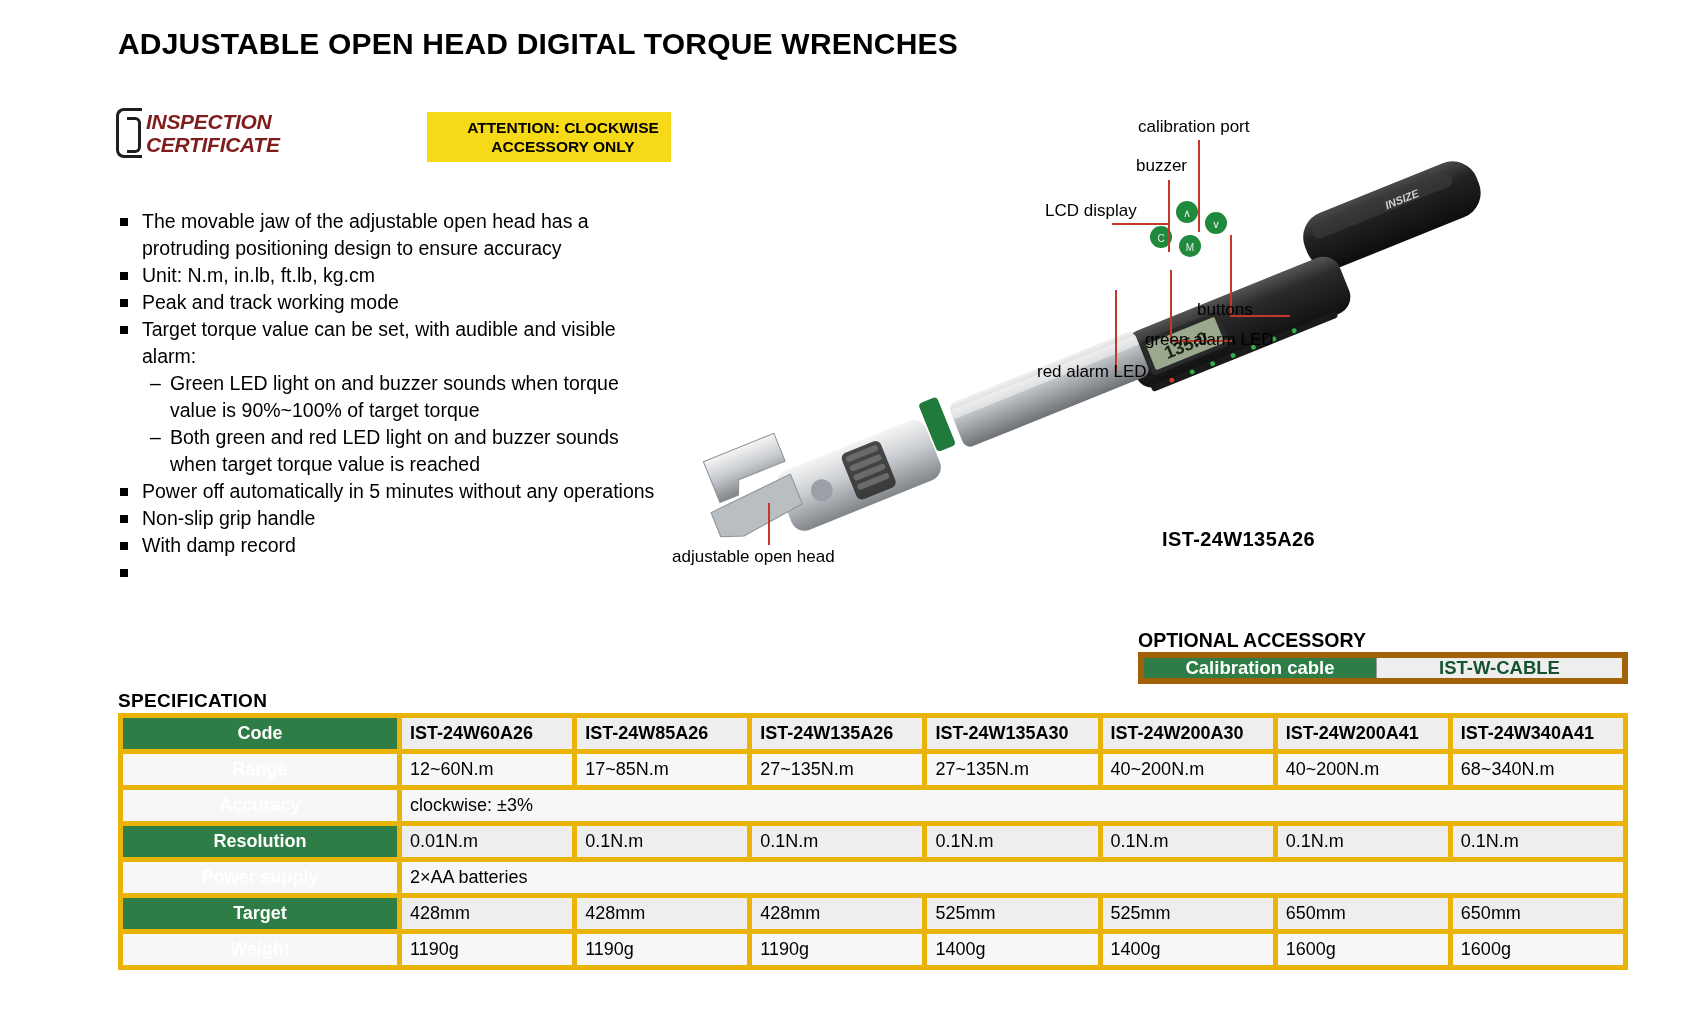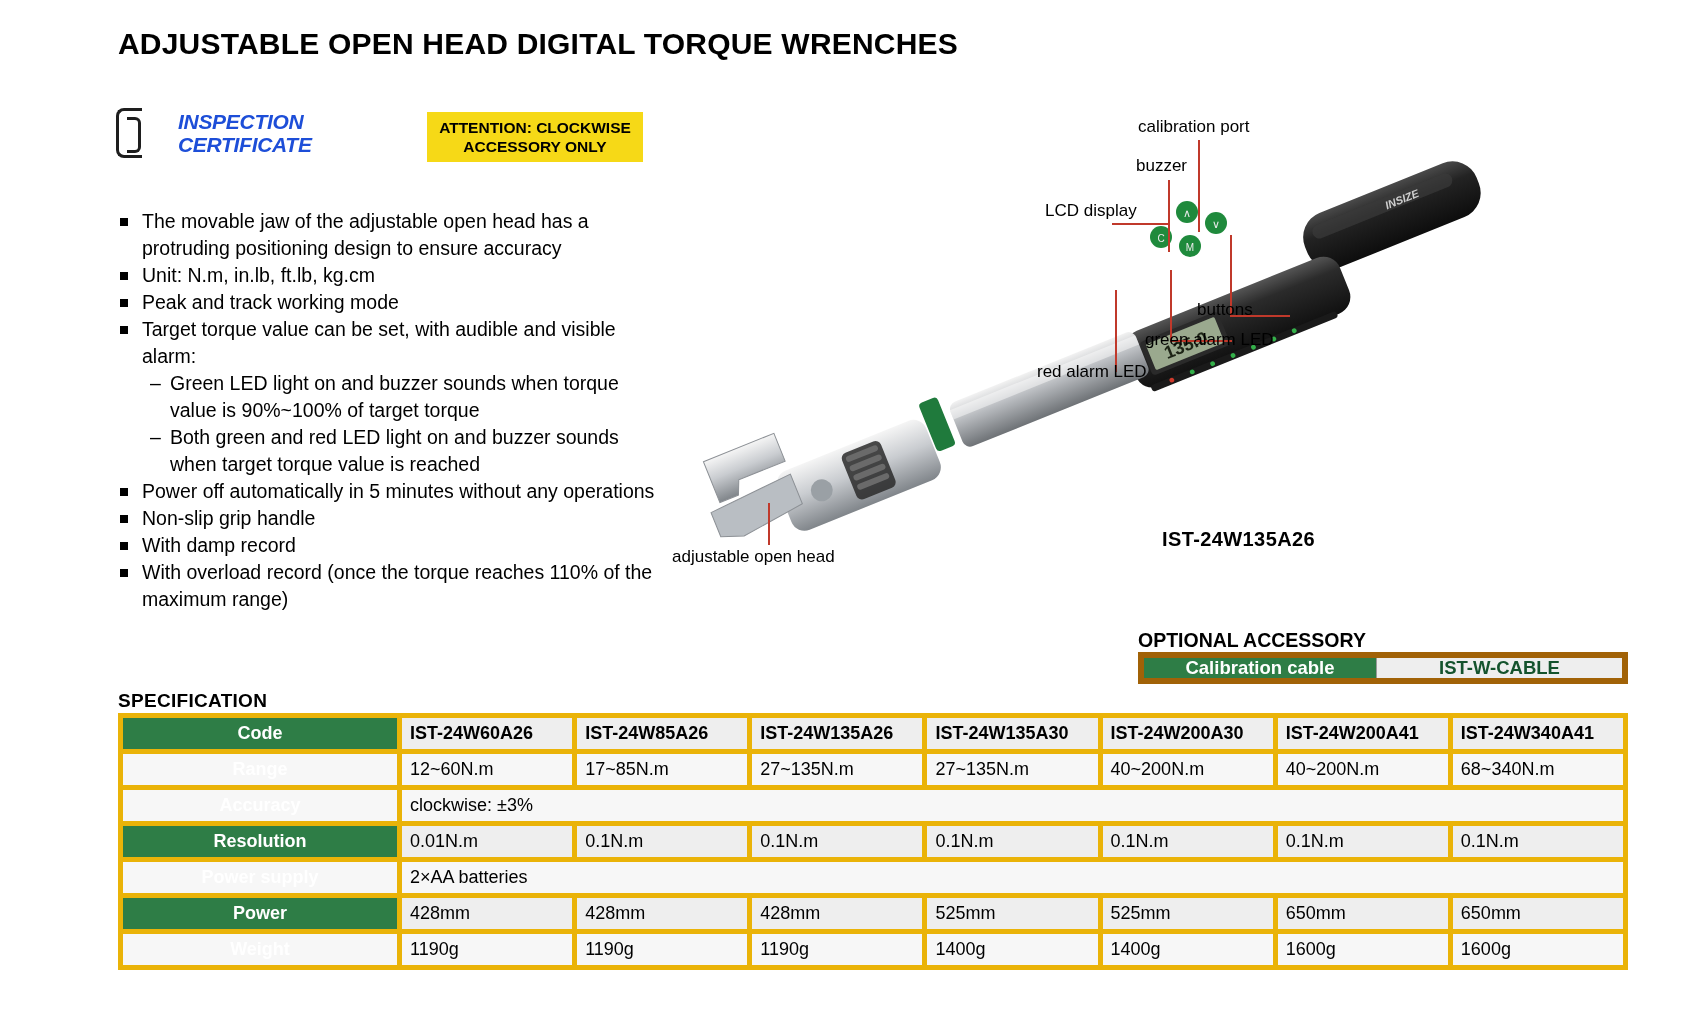--- a/index.html
+++ b/index.html
@@ -62,43 +62,43 @@
     box-sizing: border-box;
   }
   .cert-text {
     position: absolute;
     left: 30px;
     top: 4px;
     font-style: italic;
     font-weight: bold;
     font-size: 21px;
     line-height: 23px;
-    color: #1d4ed8;
+    color: #7f1d1d;
     letter-spacing: -0.3px;
-    margin-left: 32px;
   }
   .cert-text .line2 {
     display: block;
   }
   
   .attention-box {
     position: absolute;
     left: 427px;
     top: 112px;
     width: 216px;
     height: 50px;
     background: #f6d917;
     display: flex;
     align-items: center;
     justify-content: center;
     text-align: center;
     font-weight: bold;
     font-size: 15.5px;
     line-height: 19px;
     color: #000;
+    padding-left: 28px;
   }
   
   .features {
     position: absolute;
     left: 118px;
     top: 208px;
     width: 540px;
     font-size: 19.5px;
     line-height: 27px;
   }
@@ -289,21 +289,20 @@
     <div class="feature">
       <span class="sq"></span>
       <span>Non-slip grip handle</span>
     </div>
     <div class="feature">
       <span class="sq"></span>
       <span>With damp record</span>
     </div>
     <div class="feature">
       <span class="sq"></span>
-      <span>With overload record (once the torque reaches 110% of the maximum range)</span>
     </div>
   </div>
 
   <div class="product-area">
     <svg class="wrench-svg" width="880" height="500" viewBox="0 0 880 500">
       <defs>
         <linearGradient id="handleGrad" x1="0" y1="0" x2="0" y2="1">
           <stop offset="0%" stop-color="#4a4a4a"></stop>
           <stop offset="35%" stop-color="#232323"></stop>
           <stop offset="100%" stop-color="#0d0d0d"></stop>
@@ -448,21 +447,21 @@
         <td>0.1N.m</td>
         <td>0.1N.m</td>
         <td>0.1N.m</td>
         <td>0.1N.m</td>
       </tr>
       <tr class="alt">
         <td class="rowhead">Power supply</td>
         <td colspan="7">2×AA batteries</td>
       </tr>
       <tr>
-        <td class="rowhead">Power</td>
+        <td class="rowhead">Target</td>
         <td>428mm</td>
         <td>428mm</td>
         <td>428mm</td>
         <td>525mm</td>
         <td>525mm</td>
         <td>650mm</td>
         <td>650mm</td>
       </tr>
       <tr class="alt">
         <td class="rowhead">Weight</td>

